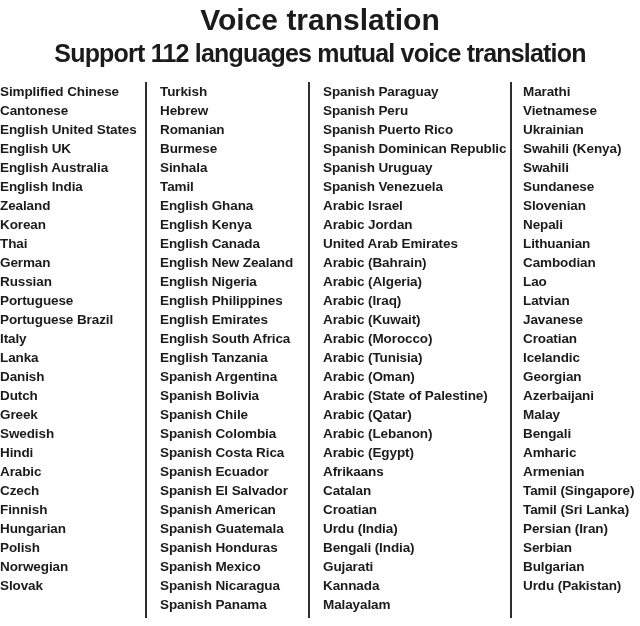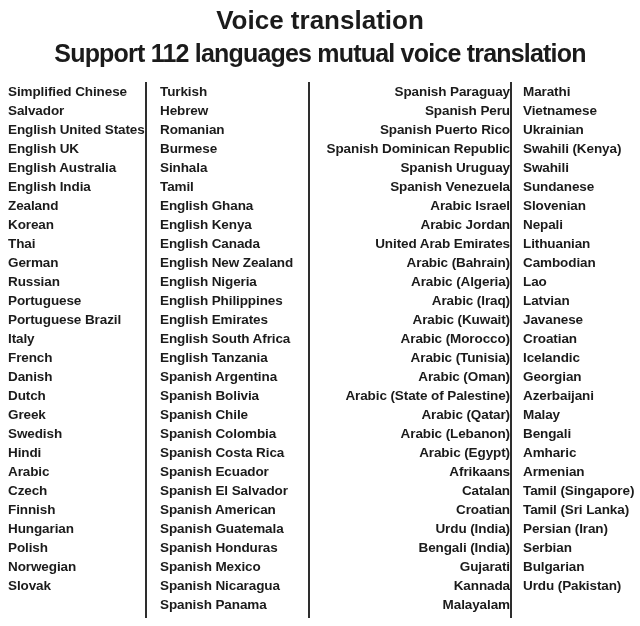--- a/index.html
+++ b/index.html
@@ -13,21 +13,21 @@
     color: #1b1b1b;
     font-family: "Liberation Sans", "DejaVu Sans", sans-serif;
     overflow: hidden;
   }
   .header {
     text-align: center;
     padding-top: 2px;
   }
   .title {
     margin: 0;
-    font-size: 26px;
+    font-size: 30px;
     line-height: 36px;
     font-weight: 800;
     letter-spacing: 0px;
   }
   .subtitle {
     margin: 0;
     font-size: 25px;
     line-height: 30px;
     font-weight: 700;
     letter-spacing: -0.8px;
@@ -36,21 +36,20 @@
   .list {
     display: grid;
     grid-template-columns: 145px 163px 202px 130px;
     height: 544px;
     box-sizing: border-box;
     padding-top: 8px;
     margin-top: 6px;
   }
   .column {
     box-sizing: border-box;
-    padding-left: 8px;
     overflow: visible;
   }
   .column + .column {
     border-left: 2px solid #2e2e2e;
     padding-left: 13px;
   }
   .lang {
     font-size: 13.5px;
     line-height: 19px;
     font-weight: 600;
@@ -62,34 +61,34 @@
 <body style="background: rgb(255, 255, 255); color: rgb(27, 27, 27);">
 
 <div class="header">
   <h1 class="title">Voice translation</h1>
   <h2 class="subtitle">Support 112 languages mutual voice translation</h2>
 </div>
 
 <div class="list">
   <div class="column">
       <div class="lang">Simplified Chinese</div>
-      <div class="lang">Salvador</div>
+      <div class="lang">Cantonese</div>
       <div class="lang">English United States</div>
       <div class="lang">English UK</div>
       <div class="lang">English Australia</div>
       <div class="lang">English India</div>
       <div class="lang">Zealand</div>
       <div class="lang">Korean</div>
       <div class="lang">Thai</div>
       <div class="lang">German</div>
       <div class="lang">Russian</div>
       <div class="lang">Portuguese</div>
       <div class="lang">Portuguese Brazil</div>
       <div class="lang">Italy</div>
-      <div class="lang">French</div>
+      <div class="lang">Lanka</div>
       <div class="lang">Danish</div>
       <div class="lang">Dutch</div>
       <div class="lang">Greek</div>
       <div class="lang">Swedish</div>
       <div class="lang">Hindi</div>
       <div class="lang">Arabic</div>
       <div class="lang">Czech</div>
       <div class="lang">Finnish</div>
       <div class="lang">Hungarian</div>
       <div class="lang">Polish</div>
@@ -119,21 +118,21 @@
       <div class="lang">Spanish Costa Rica</div>
       <div class="lang">Spanish Ecuador</div>
       <div class="lang">Spanish El Salvador</div>
       <div class="lang">Spanish American</div>
       <div class="lang">Spanish Guatemala</div>
       <div class="lang">Spanish Honduras</div>
       <div class="lang">Spanish Mexico</div>
       <div class="lang">Spanish Nicaragua</div>
       <div class="lang">Spanish Panama</div>
     </div>
-  <div class="column" style="border-left-color: rgb(46, 46, 46); text-align: right;">
+  <div class="column" style="border-left-color: rgb(46, 46, 46);">
       <div class="lang">Spanish Paraguay</div>
       <div class="lang">Spanish Peru</div>
       <div class="lang">Spanish Puerto Rico</div>
       <div class="lang">Spanish Dominican Republic</div>
       <div class="lang">Spanish Uruguay</div>
       <div class="lang">Spanish Venezuela</div>
       <div class="lang">Arabic Israel</div>
       <div class="lang">Arabic Jordan</div>
       <div class="lang">United Arab Emirates</div>
       <div class="lang">Arabic (Bahrain)</div>

